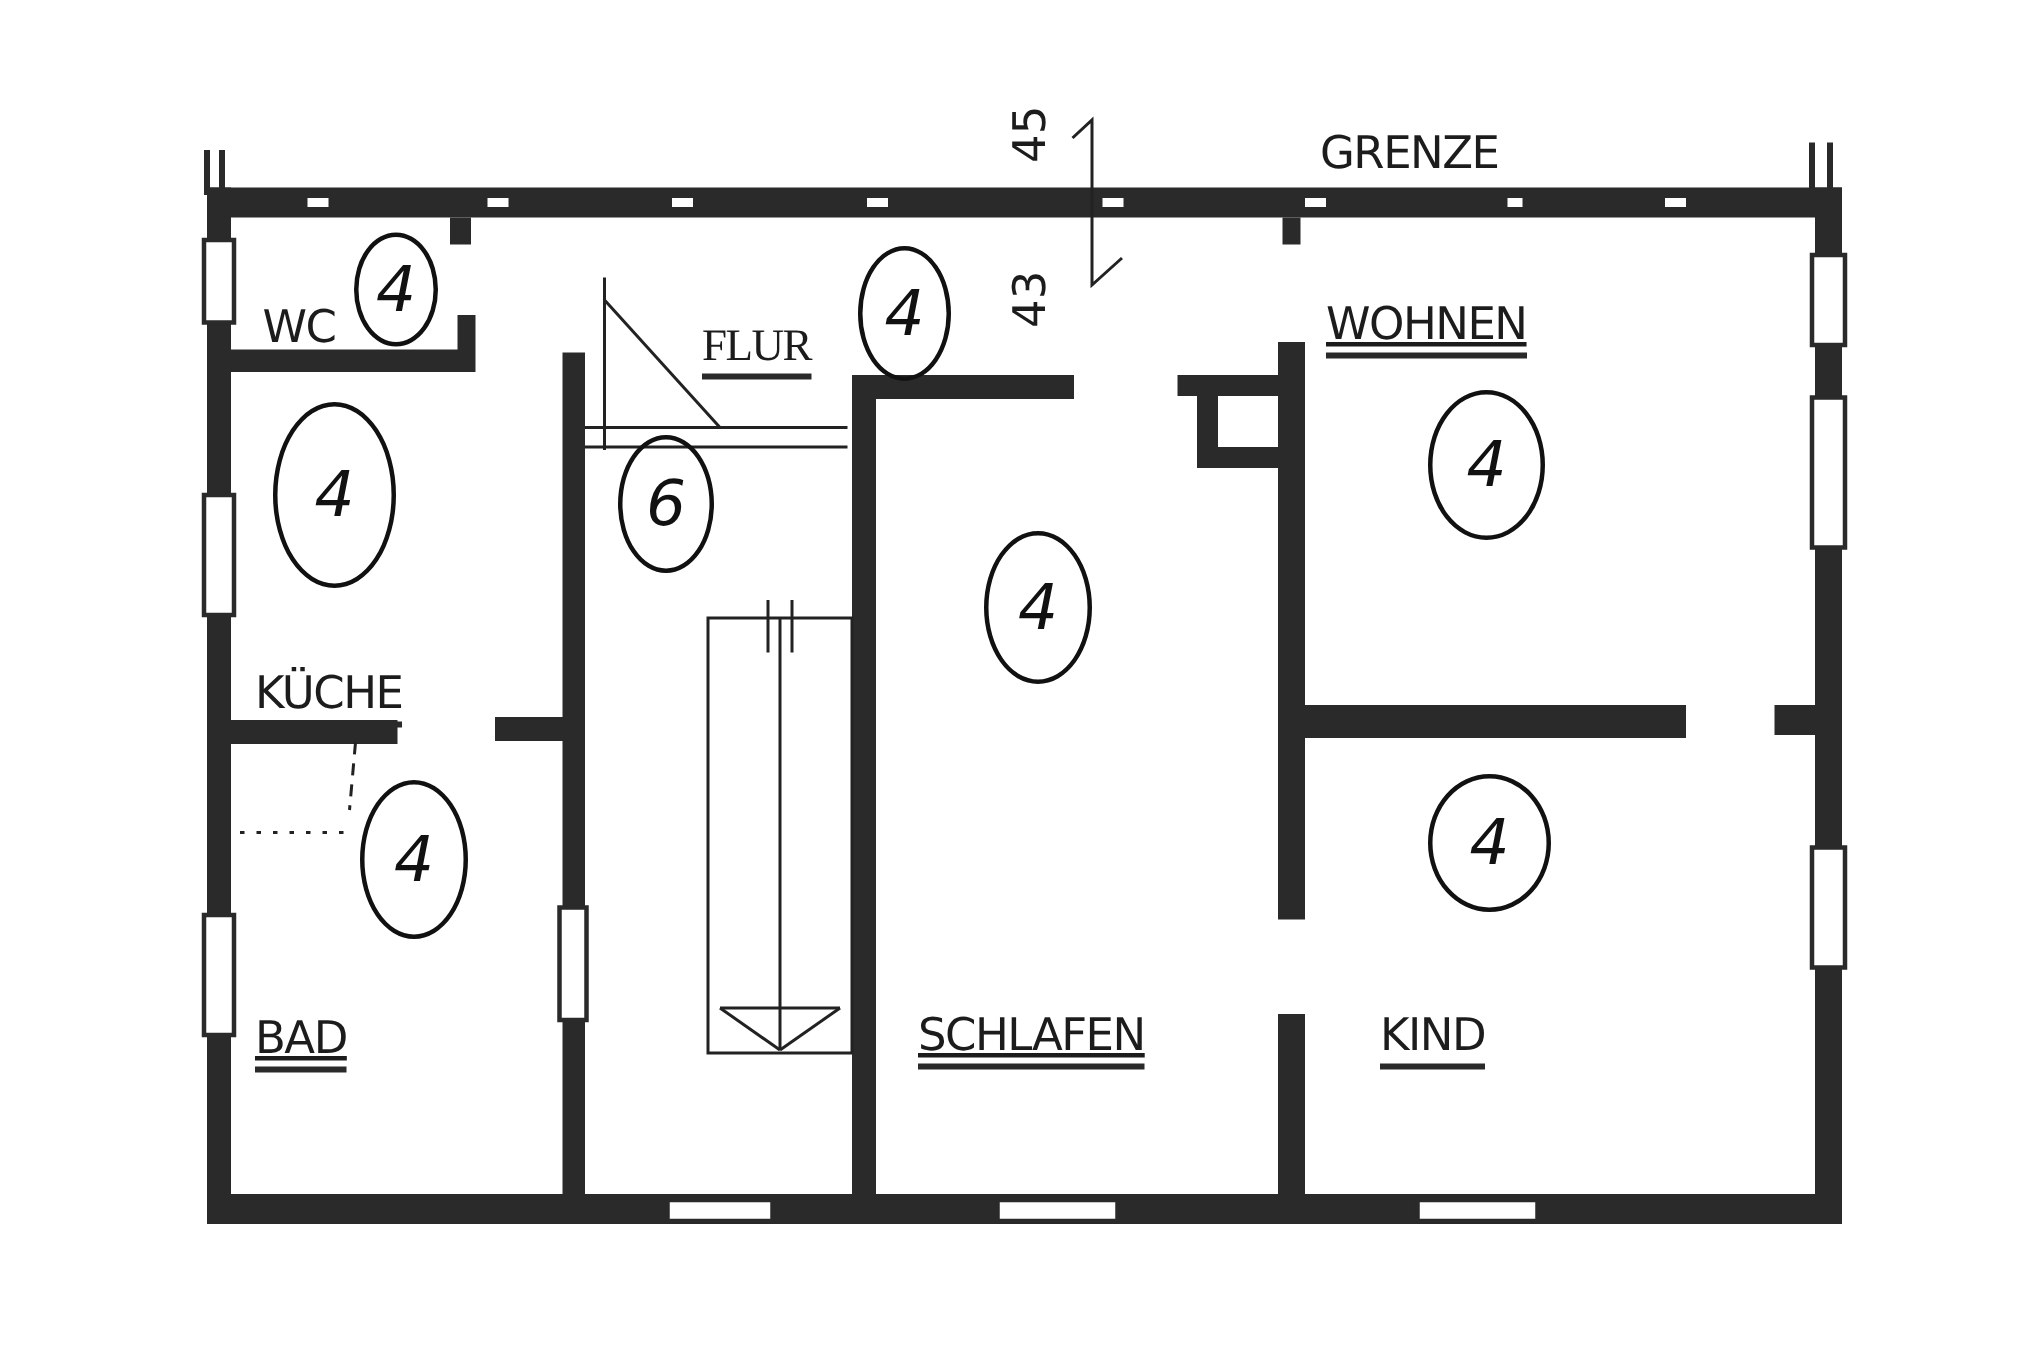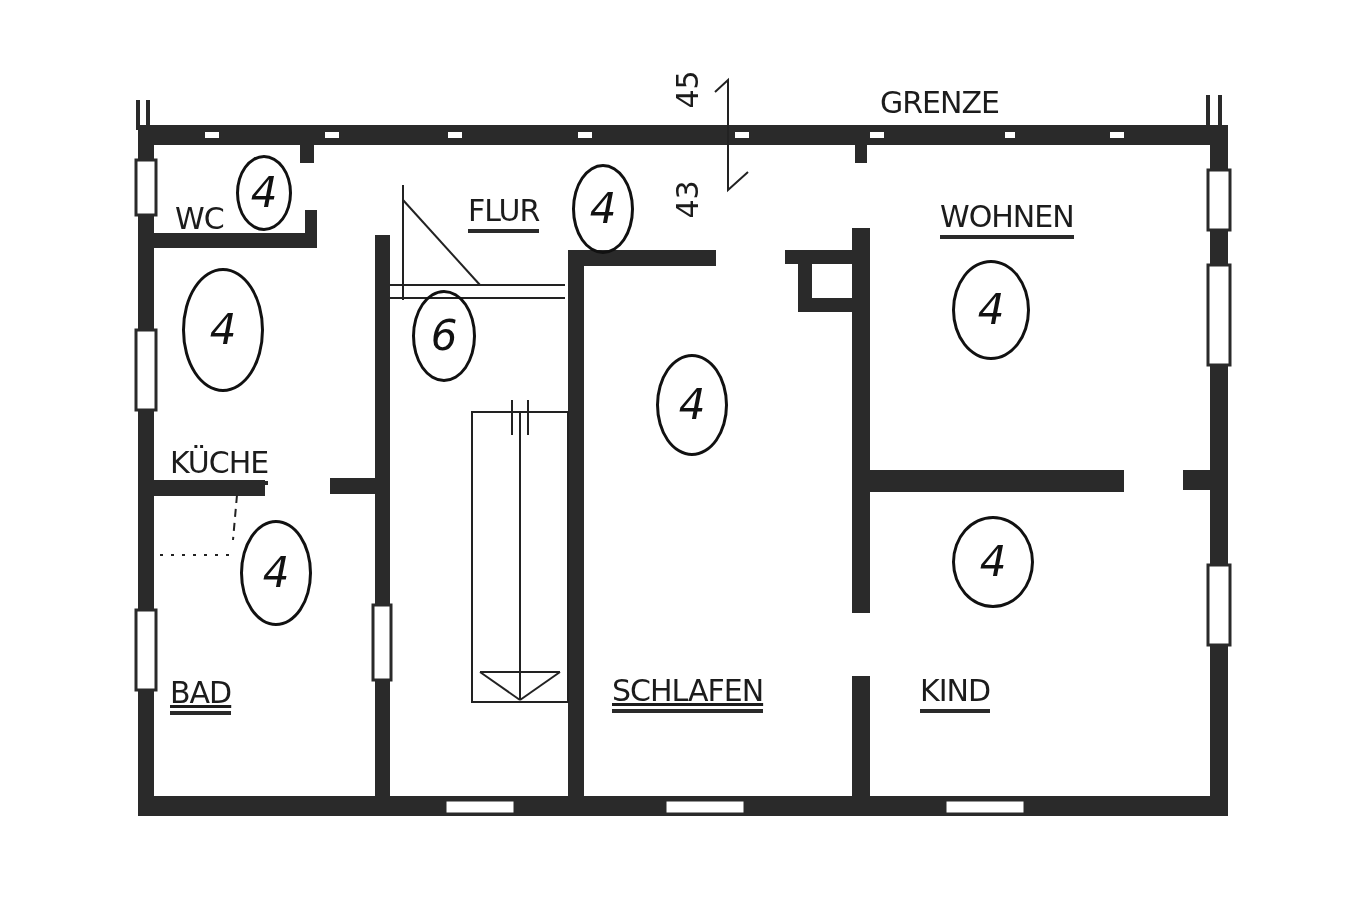--- a/index.html
+++ b/index.html
@@ -96,23 +96,23 @@
   </g>
 </svg>
 
 <div class="lbl" style="left:880px;top:88px;">GRENZE</div>
 <div class="dim" style="left:668px;top:72px;">45</div>
 <div class="dim" style="left:668px;top:182px;">43</div>
 
 <div class="lbl ul" style="left:175px;top:176px;">WC</div>
 <div class="lbl ul" style="left:170px;top:420px;">KÜCHE</div>
 <div class="lbl ul" style="left:170px;top:650px;text-decoration:underline;">BAD</div>
-<div class="lbl ul" style="left:468px;top:168px;">FLUR</div>
+<div class="lbl ul" style="left:468px;top:188px;font-family:Liberation Serif, serif;">FLUR</div>
 <div class="lbl ul" style="left:612px;top:648px;text-decoration:underline;">SCHLAFEN</div>
-<div class="lbl ul" style="left:940px;top:174px;">WOHNEN</div>
+<div class="lbl ul" style="left:884px;top:174px;text-decoration:underline;">WOHNEN</div>
 <div class="lbl ul" style="left:920px;top:648px;">KIND</div>
 
 <div class="num" style="left:236px;top:155px;width:50px;height:70px;">4</div>
 <div class="num" style="left:182px;top:268px;width:76px;height:118px;">4</div>
 <div class="num" style="left:240px;top:520px;width:66px;height:100px;">4</div>
 <div class="num" style="left:572px;top:164px;width:56px;height:84px;">4</div>
 <div class="num" style="left:412px;top:290px;width:58px;height:86px;">6</div>
 <div class="num" style="left:656px;top:354px;width:66px;height:96px;">4</div>
 <div class="num" style="left:952px;top:260px;width:72px;height:94px;">4</div>
 <div class="num" style="left:952px;top:516px;width:76px;height:86px;">4</div>

